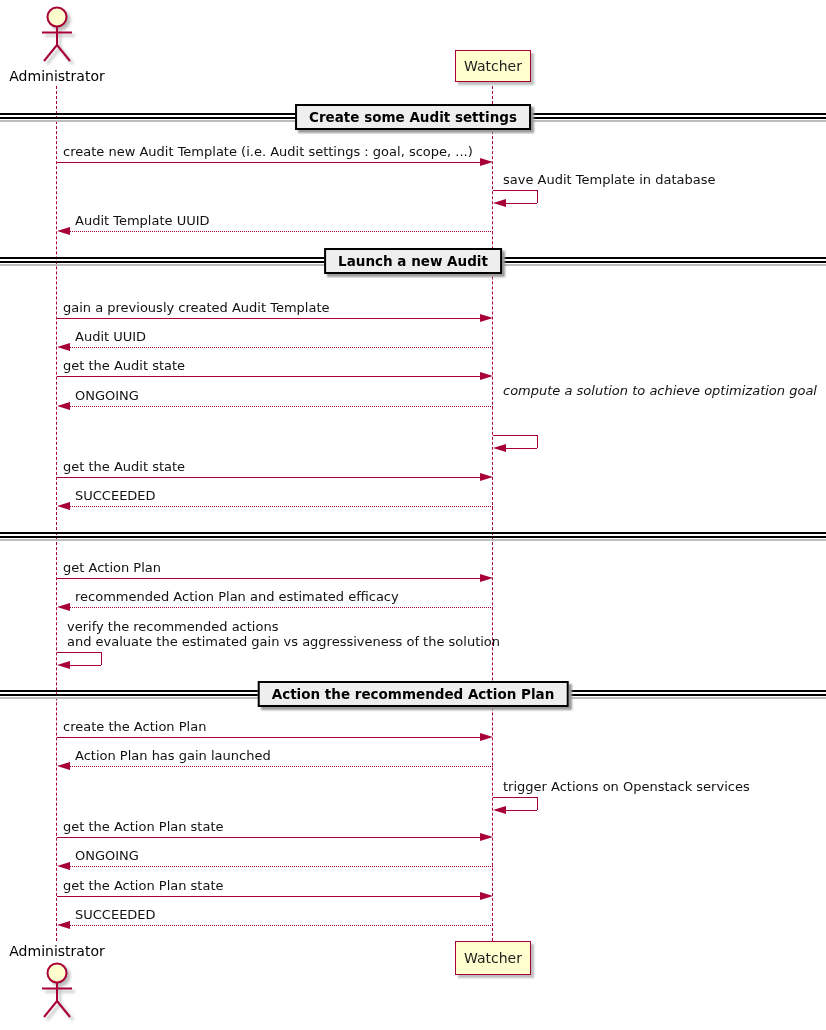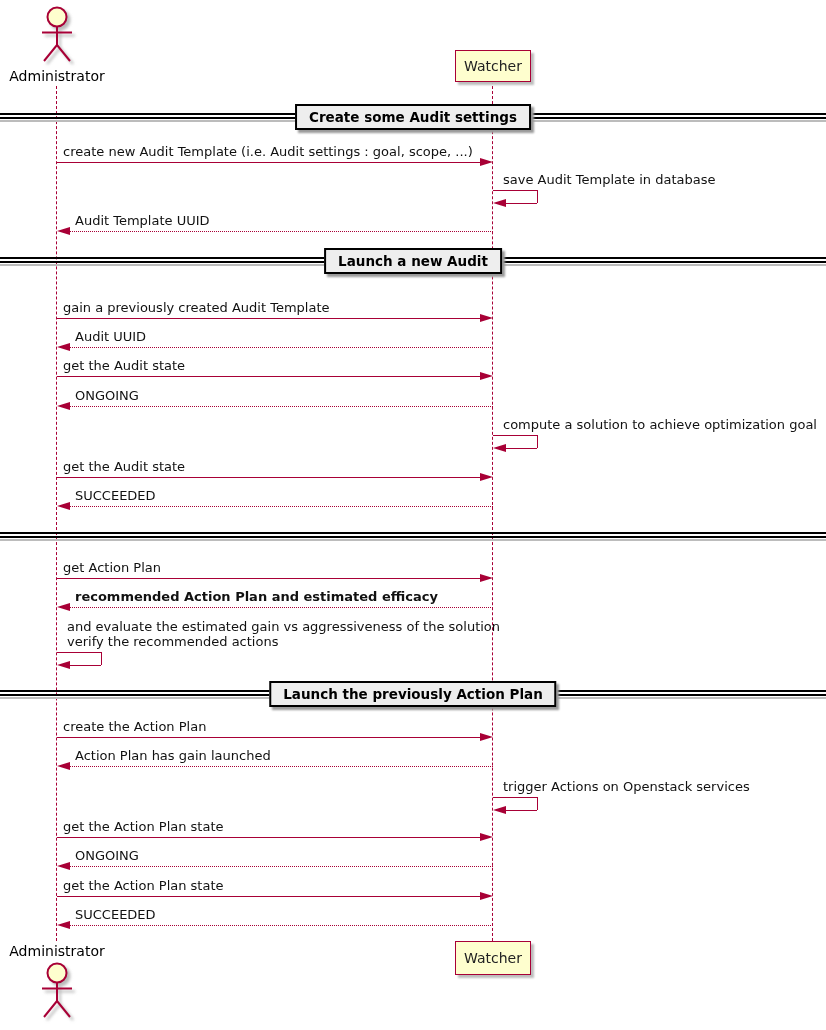--- a/index.html
+++ b/index.html
@@ -101,21 +101,21 @@
       </div>
       <div class="divider" style="top: 523px;">
         <div class="dl" style="top: 9px;"></div>
         <div class="dl" style="top: 13px;"></div>
         <div class="dl shadow" style="top: 16px;"></div>
       </div>
       <div class="divider" style="top: 681px;">
         <div class="dl" style="top: 9px;"></div>
         <div class="dl" style="top: 13px;"></div>
         <div class="dl shadow" style="top: 16px;"></div>
-        <div class="dbox">Launch the previously Action Plan</div>
+        <div class="dbox">Action the recommended Action Plan</div>
       </div>
       <div class="msg-label" style="left: 63px; bottom: 871px;">
         <div>create new Audit Template (i.e. Audit settings : goal, scope, ...)</div>
       </div>
       <div class="mline solid" style="left: 57px; top: 162px; width: 424px;"></div>
       <div class="ah right" style="left: 480px; top: 158px;"></div>
       <div class="msg-label" style="left: 503px; bottom: 843px;">
         <div>save Audit Template in database</div>
       </div>
       <div class="mline solid" style="left: 493px; top: 190px; width: 44px;"></div>
@@ -140,21 +140,21 @@
       <div class="msg-label" style="left: 63px; bottom: 657px;">
         <div>get the Audit state</div>
       </div>
       <div class="mline solid" style="left: 57px; top: 376px; width: 424px;"></div>
       <div class="ah right" style="left: 480px; top: 372px;"></div>
       <div class="msg-label" style="left: 75px; bottom: 627px;">
         <div>ONGOING</div>
       </div>
       <div class="mline dotted" style="left: 69px; top: 406px; width: 424px;"></div>
       <div class="ah left" style="left: 57px; top: 402px;"></div>
-      <div class="msg-label" style="left: 503px; bottom: 598px;">
+      <div class="msg-label" style="left: 503px; bottom: 632px; font-style: italic;">
         <div>compute a solution to achieve optimization goal</div>
       </div>
       <div class="mline solid" style="left: 493px; top: 435px; width: 44px;"></div>
       <div class="vline" style="left: 537px; top: 435px; height: 13px;"></div>
       <div class="mline solid" style="left: 504px; top: 448px; width: 33px;"></div>
       <div class="ah left" style="left: 493px; top: 444px;"></div>
       <div class="msg-label" style="left: 63px; bottom: 556px;">
         <div>get the Audit state</div>
       </div>
       <div class="mline solid" style="left: 57px; top: 477px; width: 424px;"></div>
@@ -162,28 +162,28 @@
       <div class="msg-label" style="left: 75px; bottom: 527px;">
         <div>SUCCEEDED</div>
       </div>
       <div class="mline dotted" style="left: 69px; top: 506px; width: 424px;"></div>
       <div class="ah left" style="left: 57px; top: 502px;"></div>
       <div class="msg-label" style="left: 63px; bottom: 455px;">
         <div>get Action Plan</div>
       </div>
       <div class="mline solid" style="left: 57px; top: 578px; width: 424px;"></div>
       <div class="ah right" style="left: 480px; top: 574px;"></div>
-      <div class="msg-label" style="left: 75px; bottom: 426px; font-weight: bold;">
+      <div class="msg-label" style="left: 75px; bottom: 426px;">
         <div>recommended Action Plan and estimated efficacy</div>
       </div>
       <div class="mline dotted" style="left: 69px; top: 607px; width: 424px;"></div>
       <div class="ah left" style="left: 57px; top: 603px;"></div>
       <div class="msg-label" style="left: 67px; bottom: 381px;">
+        <div>verify the recommended actions</div>
         <div>and evaluate the estimated gain vs aggressiveness of the solution</div>
-        <div>verify the recommended actions</div>
       </div>
       <div class="mline solid" style="left: 57px; top: 652px; width: 44px;"></div>
       <div class="vline" style="left: 101px; top: 652px; height: 13px;"></div>
       <div class="mline solid" style="left: 68px; top: 665px; width: 33px;"></div>
       <div class="ah left" style="left: 57px; top: 661px;"></div>
       <div class="msg-label" style="left: 63px; bottom: 296px;">
         <div>create the Action Plan</div>
       </div>
       <div class="mline solid" style="left: 57px; top: 737px; width: 424px;"></div>
       <div class="ah right" style="left: 480px; top: 733px;"></div>

